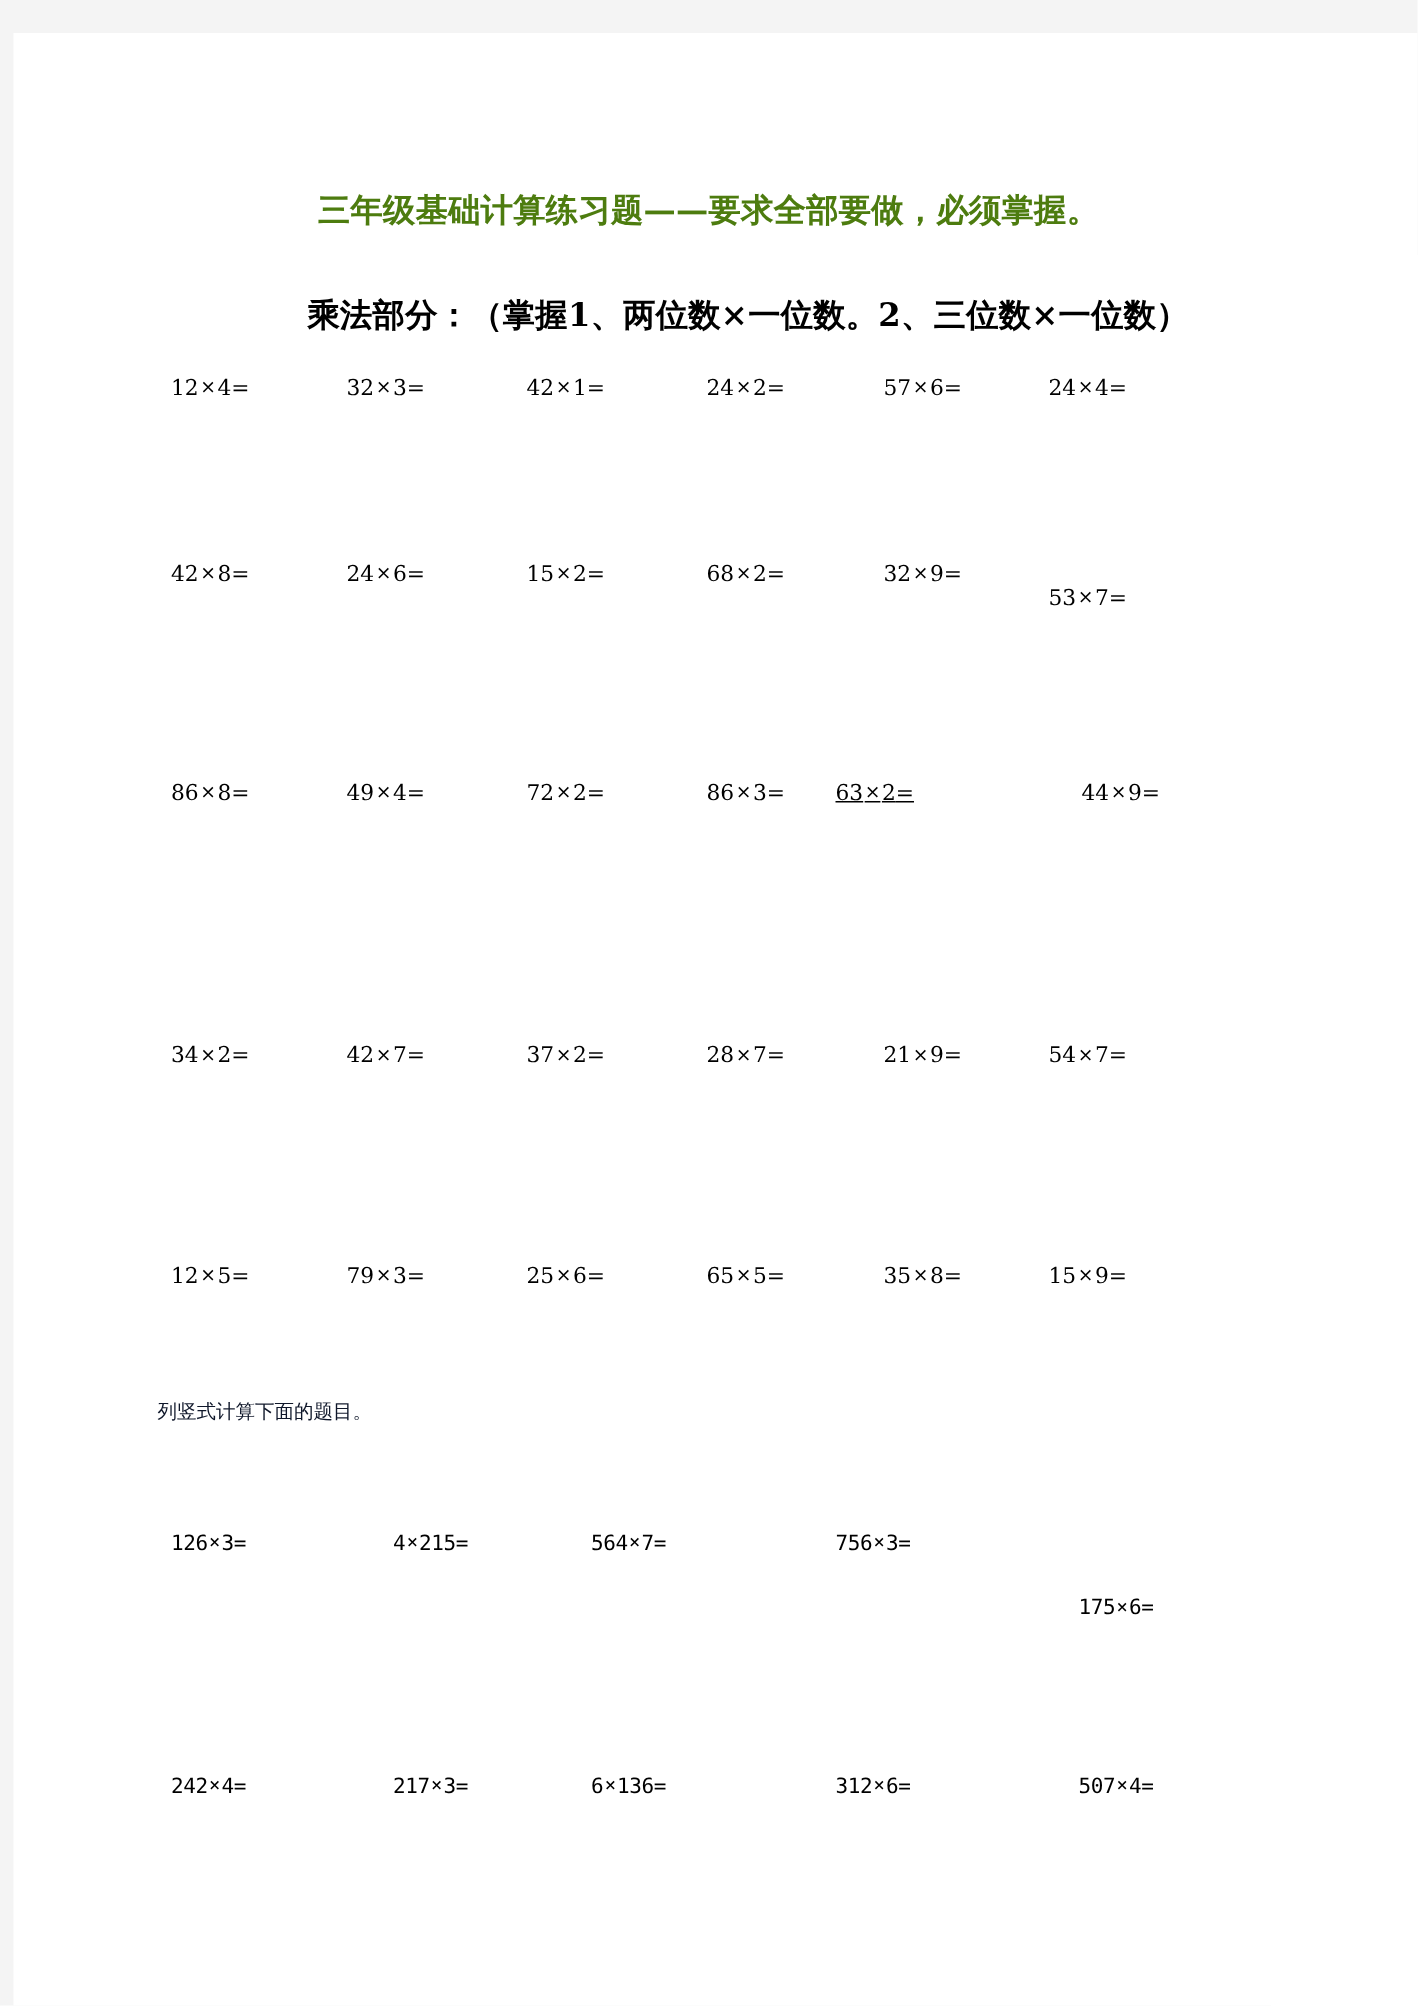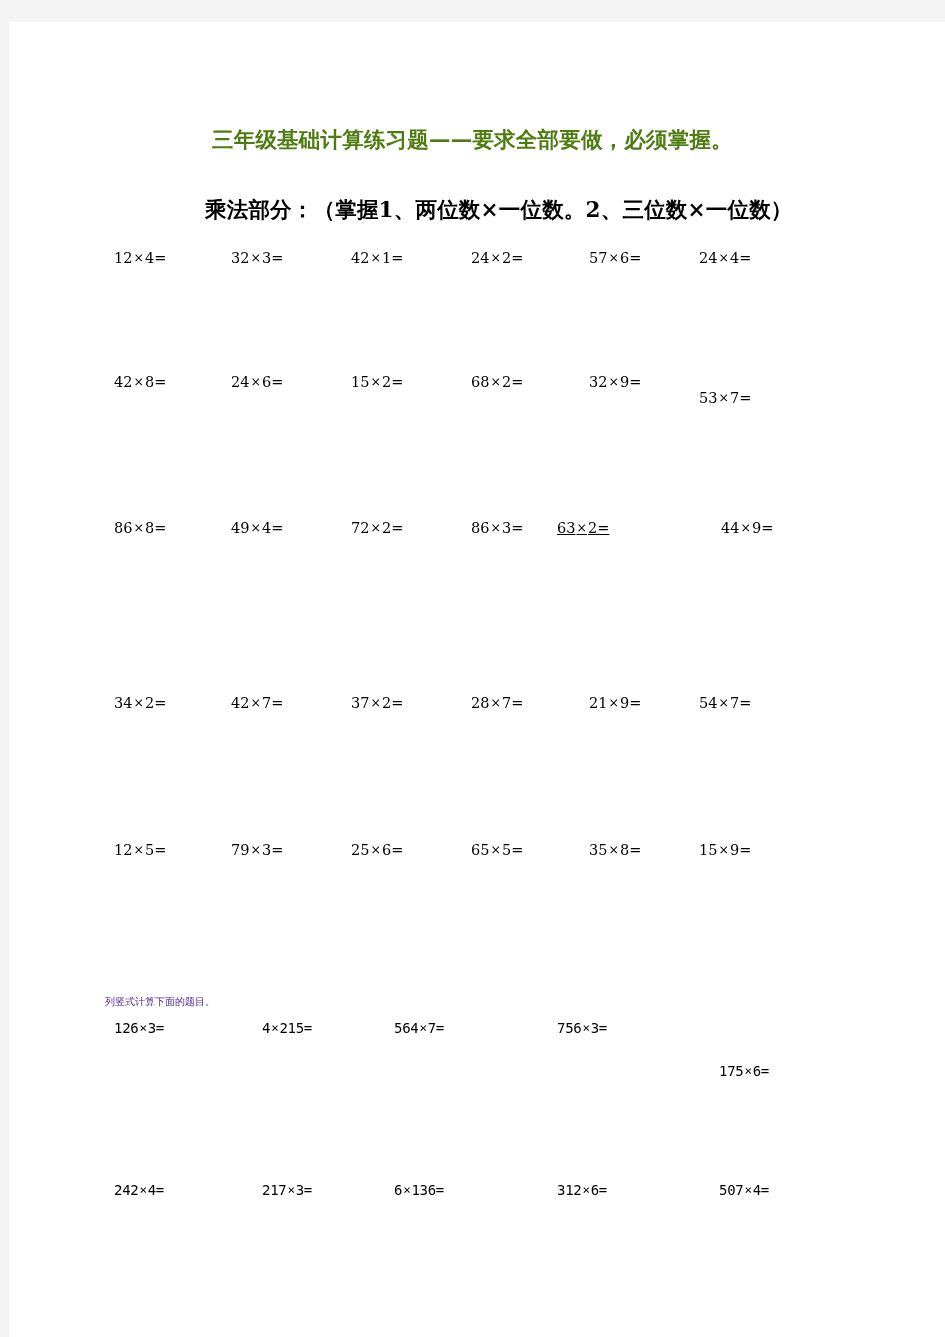--- a/index.html
+++ b/index.html
@@ -49,25 +49,25 @@
     font-weight: bold;
     color: #000;
     letter-spacing: 0.2px;
     white-space: nowrap;
   }
 
   
   .section-heading {
     position: absolute;
     left: 96px;
-    top: 973px;
+    top: 910px;
     font-family: "DejaVu Sans", "Liberation Sans", sans-serif;
-    font-size: 10px;
+    font-size: 13px;
     font-weight: normal;
-    color: #4c1d95;
+    color: #0f172a;
     white-space: nowrap;
   }
 
   
   .prob-row {
     position: absolute;
     left: 0;
     width: 100%;
     height: 24px;
   }

